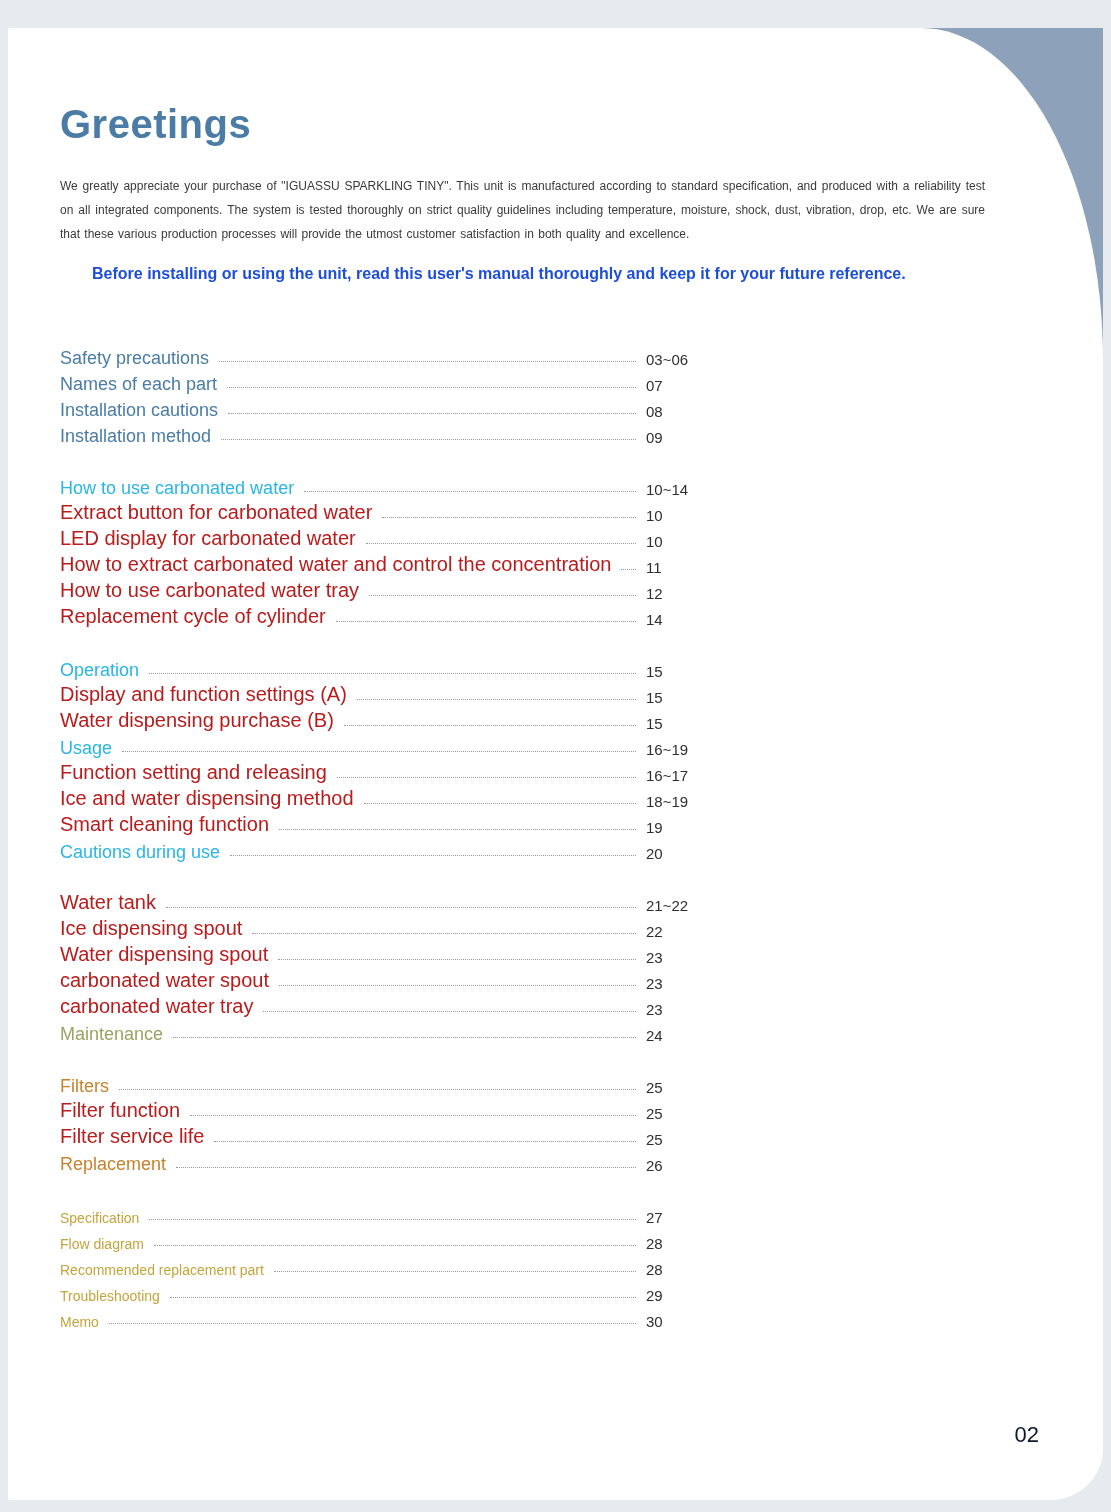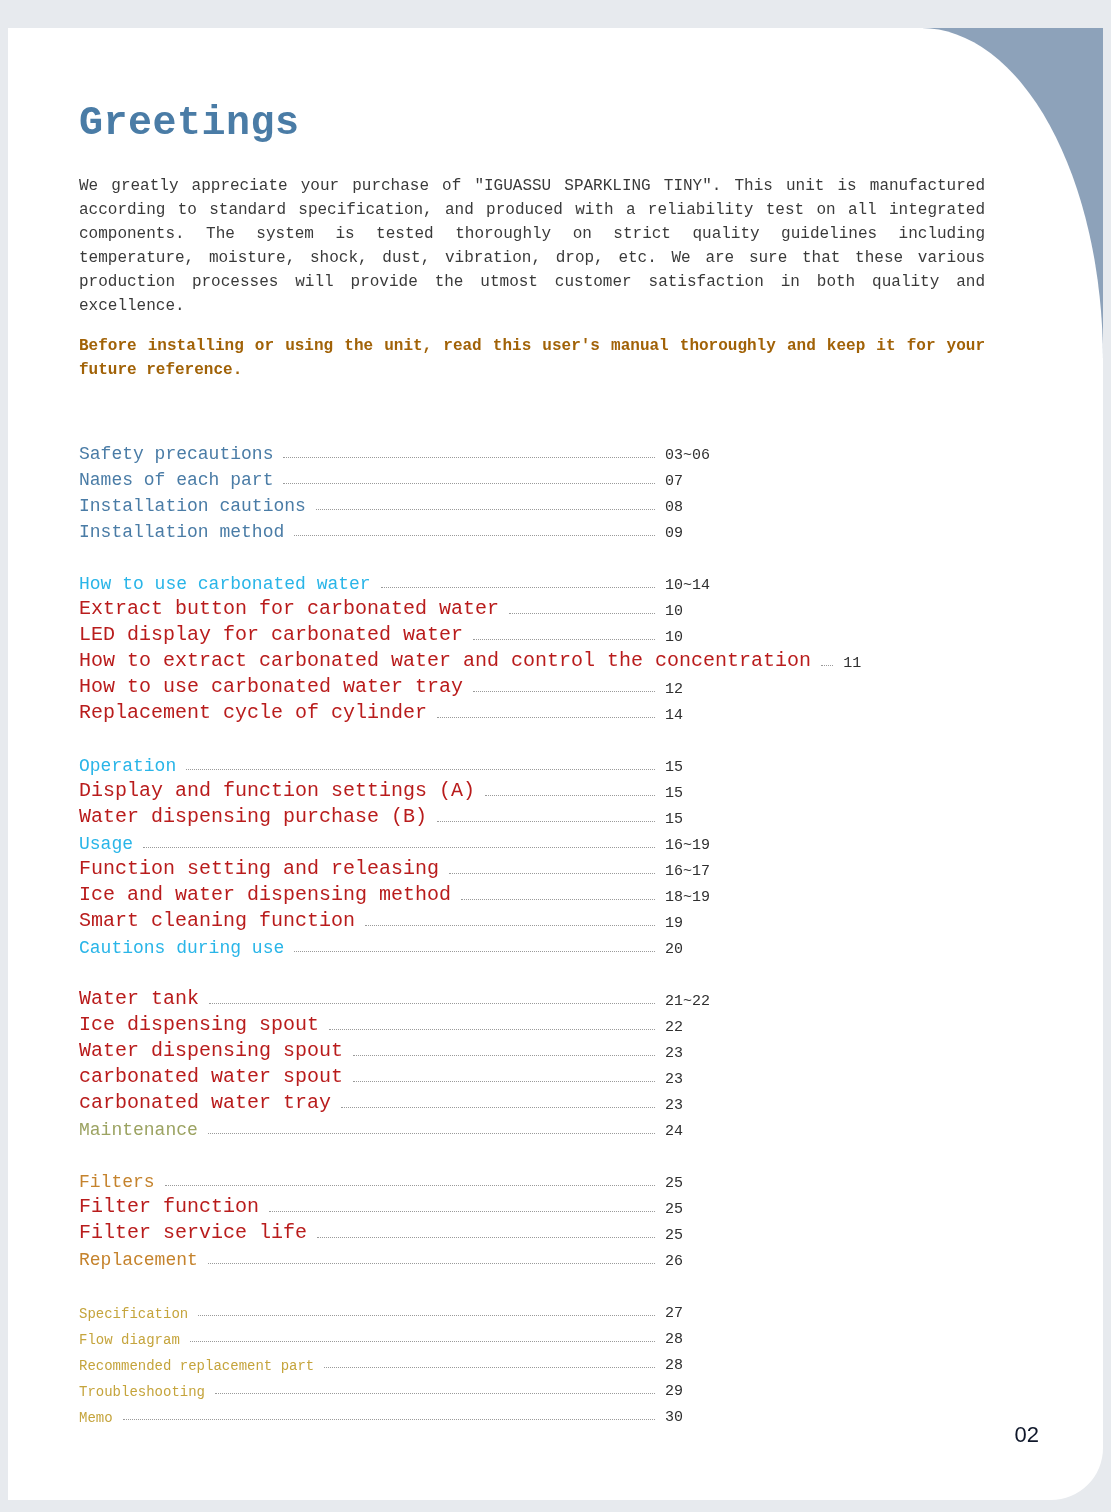--- a/index.html
+++ b/index.html
@@ -35,45 +35,45 @@
     position: absolute;
     top: 0;
     right: 0;
     width: 182px;
     height: 332px;
     background: #ffffff;
     border-top-right-radius: 182px 332px;
   }
   .content {
     position: relative;
-    padding: 72px 118px 0 71px;
-    font-family: Liberation Mono, monospace;
+    padding: 72px 118px 0 52px;
   }
   .page-title {
     margin: 0;
     font-size: 40px;
     line-height: 48px;
     font-weight: bold;
     color: var(--steel, #4a7ca6);
     letter-spacing: 0.5px;
   }
   .intro {
     margin-top: 26px;
-    font-size: 16px;
+    font-size: 12px;
     line-height: 24px;
     color: var(--text, #3a3a3a);
     text-align: justify;
     word-spacing: 1px;
   }
   .intro-bold {
     font-size: 16px;
     line-height: 24px;
     font-weight: bold;
-    color: #a16207;
+    color: #1d4ed8;
     text-align: justify;
+    margin-left: 32px;
   }
   .toc {
     margin-top: 56px;
     width: 648px;
   }
   .toc-group {
     margin-bottom: 26px;
   }
   .toc-row {
     height: 26px;

